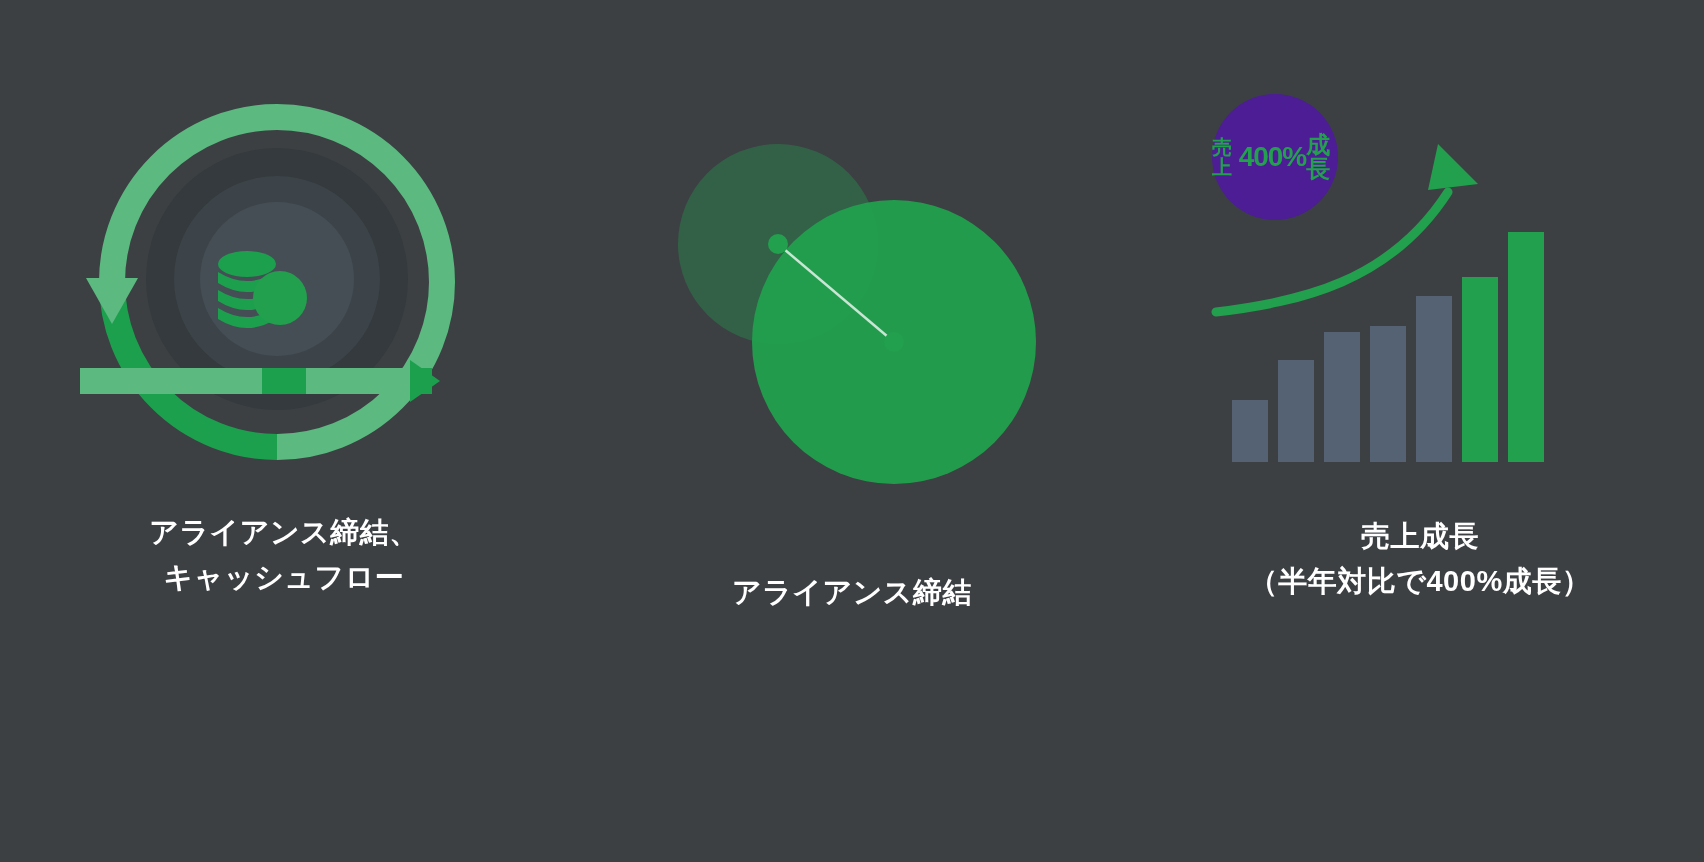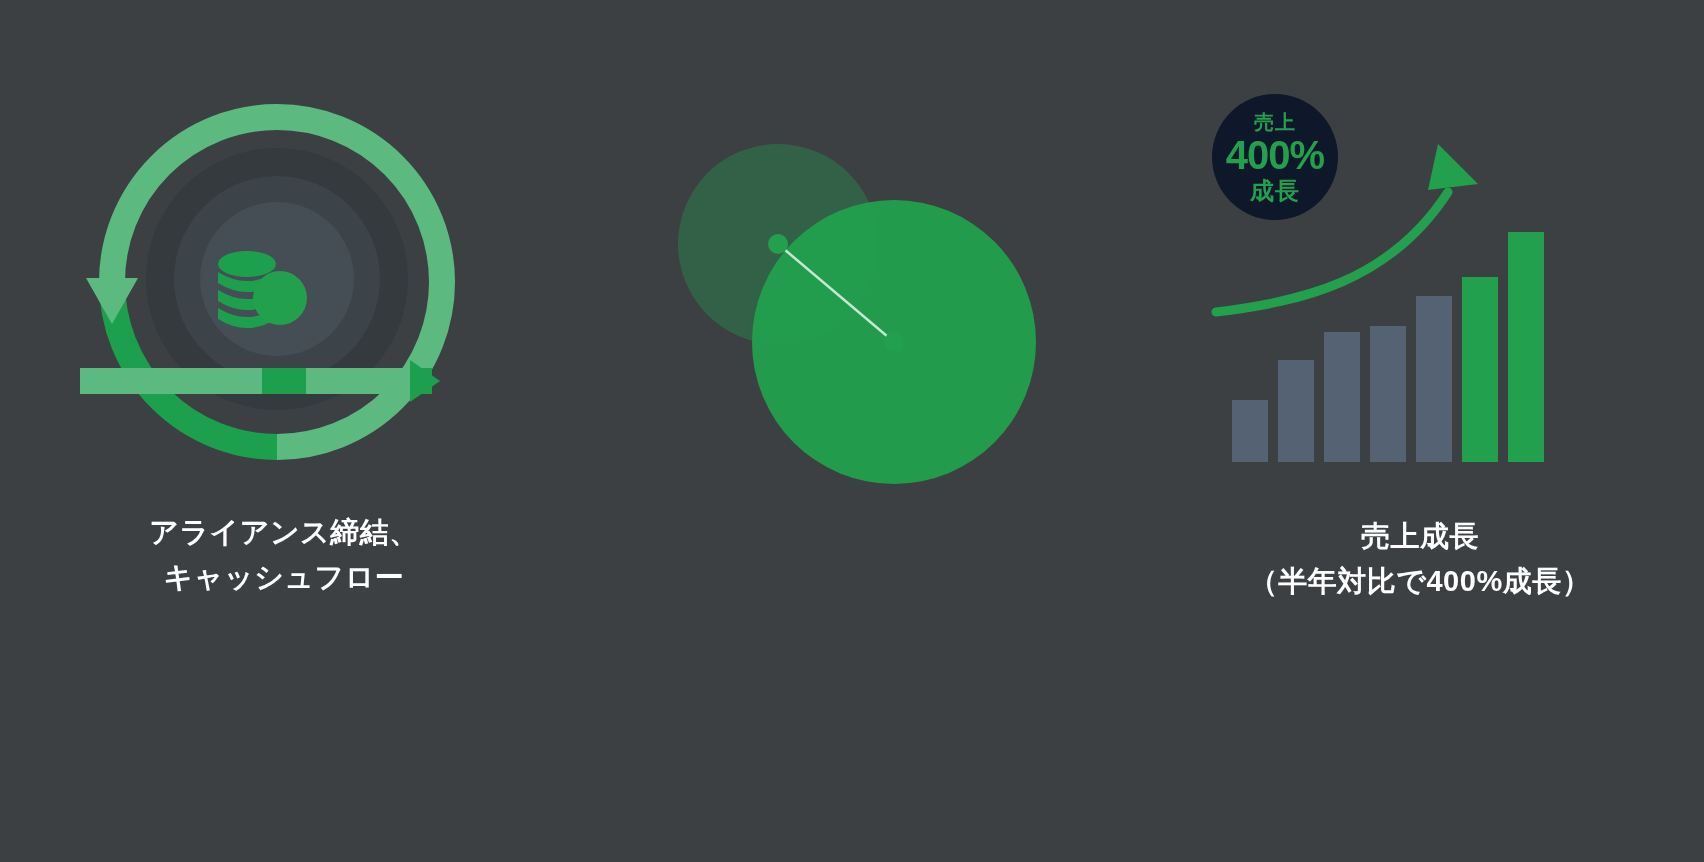--- a/index.html
+++ b/index.html
@@ -108,35 +108,35 @@
   }
 
   
   .badge {
     position: absolute;
     left: 2px;
     top: 2px;
     width: 126px;
     height: 126px;
     border-radius: 50%;
-    background: #0f172a;
+    background: #4c1d95;
     display: flex;
-    flex-direction: column;
+    flex-direction: row;
     align-items: center;
     justify-content: center;
     color: #22a04e;
     line-height: 1;
   }
   .badge-top {
     font-size: 20px;
     font-weight: bold;
     letter-spacing: 1px;
   }
   .badge-main {
-    font-size: 40px;
+    font-size: 28px;
     font-weight: bold;
     letter-spacing: -1px;
     margin: 3px 0 4px 0;
   }
   .badge-bottom {
     font-size: 24px;
     font-weight: bold;
     letter-spacing: 1px;
   }
 </style>
@@ -190,20 +190,23 @@
     <div class="column">
       <div class="art">
         <svg class="net-svg" width="420" height="400" viewBox="0 0 420 400">
           <circle cx="136" cy="152" r="100" fill="#22a04e" opacity="0.34"></circle>
           <circle cx="252" cy="250" r="142" fill="#22a04e" opacity="0.95"></circle>
           <line x1="136" y1="152" x2="252" y2="250" stroke="#c9e6d4" stroke-width="2.5"></line>
           <circle cx="136" cy="152" r="10" fill="#22a04e"></circle>
           <circle cx="252" cy="250" r="10" fill="#22a04e"></circle>
         </svg>
       </div>
+      <div class="caption" style="margin-top:78px;">
+        <span class="line">アライアンス締結</span>
+      </div>
     </div>
 
     <div class="column">
       <div class="art">
 
         <div class="badge">
           <span class="badge-top">売上</span>
           <span class="badge-main">400%</span>
           <span class="badge-bottom">成長</span>
         </div>

